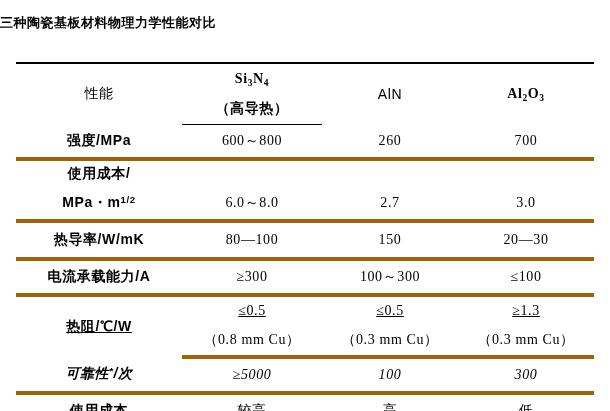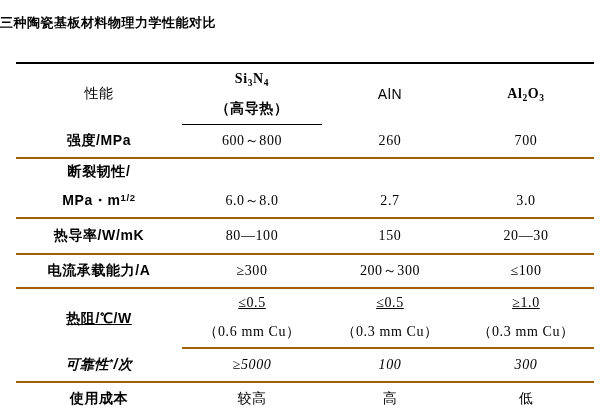--- a/index.html
+++ b/index.html
@@ -42,21 +42,21 @@
   table.spec col.c3 { width: 136px; }
 
   table.spec td {
     padding: 0;
     vertical-align: middle;
     text-align: center;
     font-size: 14px;
     letter-spacing: 0.6px;
   }
   .rowline td {
-    border-bottom: 2px solid #a16207;
+    border-bottom: 4px solid #a16207;
   }
   .topline td {
     border-top: 2.5px solid #000;
   }
   .midline td {
     border-bottom: 1.4px solid #000;
   }
   .botline td {
     border-bottom: 2.5px solid #000;
   }
@@ -146,21 +146,21 @@
       </tr>
 
       <tr class="r1 rowline">
         <td class="label">强度/MPa</td>
         <td class="val">600～800</td>
         <td class="val">260</td>
         <td class="val">700</td>
       </tr>
 
       <tr class="r2a">
-        <td class="label">断裂韧性/</td>
+        <td class="label">使用成本/</td>
         <td class="val"></td>
         <td class="val"></td>
         <td class="val"></td>
       </tr>
       <tr class="r2b rowline">
         <td class="label"><span>MPa・m<sup>1/2</sup></span></td>
         <td class="val">6.0～8.0</td>
         <td class="val">2.7</td>
         <td class="val">3.0</td>
       </tr>
@@ -168,32 +168,32 @@
       <tr class="r3 rowline">
         <td class="label">热导率/W/mK</td>
         <td class="val">80—100</td>
         <td class="val">150</td>
         <td class="val">20—30</td>
       </tr>
 
       <tr class="r4 rowline">
         <td class="label">电流承载能力/A</td>
         <td class="val">≥300</td>
-        <td class="val">200～300</td>
+        <td class="val">100～300</td>
         <td class="val">≤100</td>
       </tr>
 
       <tr class="r5a">
         <td class="label" rowspan="2">热阻/℃/W</td>
         <td class="val">≤0.5</td>
         <td class="val">≤0.5</td>
-        <td class="val">≥1.0</td>
+        <td class="val">≥1.3</td>
       </tr>
       <tr class="r5b rowline">
-        <td class="paren nowrap">（0.6 mm Cu）</td>
+        <td class="paren nowrap">（0.8 mm Cu）</td>
         <td class="paren nowrap">（0.3 mm Cu）</td>
         <td class="paren nowrap">（0.3 mm Cu）</td>
       </tr>
 
       <tr class="r6 rowline">
         <td class="label"><span>可靠性<sup>*</sup>/次</span></td>
         <td class="val">≥5000</td>
         <td class="val">100</td>
         <td class="val">300</td>
       </tr>

